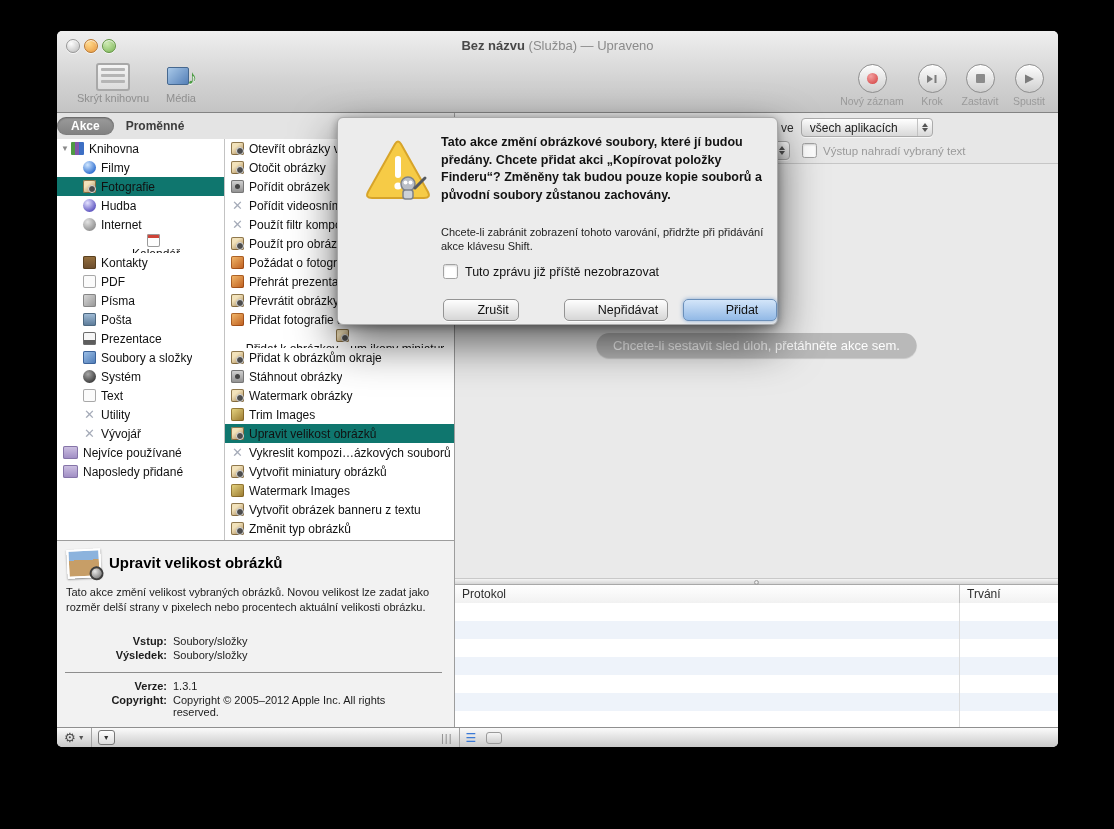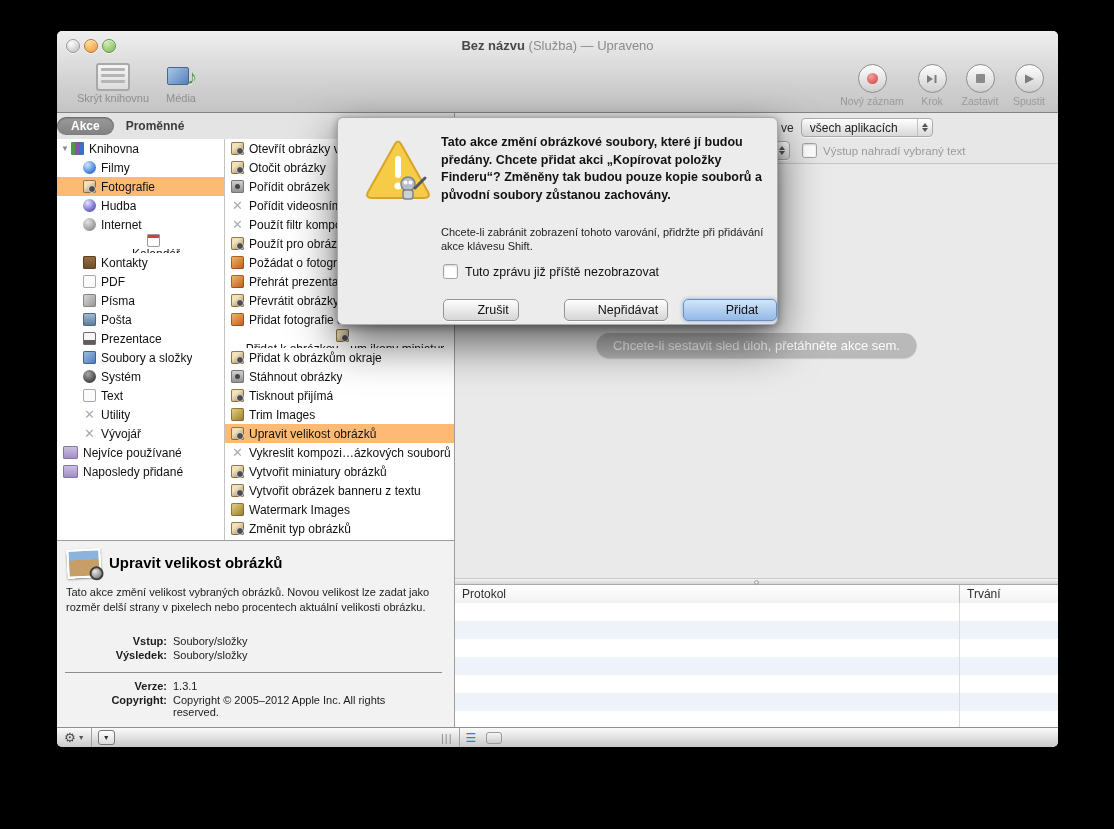--- a/index.html
+++ b/index.html
@@ -32,21 +32,21 @@
   .seg-on{margin-left:0;padding:2px 14px;border-radius:10px;background:linear-gradient(#9c9c9c,#818181);
     box-shadow:inset 0 1px 2px rgba(0,0,0,.4);color:#fff;font-size:12px;font-weight:bold;}
   .seg-off{margin-left:12px;color:#3c3c3c;font-size:12px;font-weight:bold;}
   .searchbox{position:absolute;left:165px;top:3px;width:228px;height:19px;border-radius:10px;background:#fff;
     border:1px solid #a9a9a9;box-shadow:inset 0 1px 2px rgba(0,0,0,.25);display:flex;align-items:center;box-sizing:border-box;}
   .searchbox .ph{color:#9b9b9b;font-size:12px;margin-left:3px;}
   .columns{position:absolute;left:0;top:26px;width:100%;height:401px;background:#fff;}
   .sidebar{position:absolute;left:0;top:0;width:168px;height:100%;border-right:1px solid #c3c3c3;box-sizing:border-box;overflow:hidden;}
   .actlist{position:absolute;left:168px;top:0;right:0;height:100%;overflow:hidden;}
   .row{height:19px;display:flex;align-items:center;font-size:12px;color:#111;white-space:nowrap;}
-  .row.sel{background:#fdba74;}
+  .row.sel{background:#0f766e;}
   .row .lbl{margin-left:5px;overflow:hidden;text-overflow:ellipsis;}
   .tri{width:10px;font-size:8px;color:#8a8a8a;margin-left:4px;flex:none;}
   
   .ic{width:13px;height:13px;border-radius:2px;display:inline-block;flex:none;position:relative;box-sizing:border-box;}
   .ic-books{border-radius:1px;background:linear-gradient(to right,#4f9a43 0 32%,#8156a8 32% 64%,#3d6fc4 64%);}
   .ic-qt{border-radius:50%;background:radial-gradient(circle at 35% 30%,#cfe6ff,#2f6fd0 75%);}
   .ic-photo{background:linear-gradient(140deg,#f2e2ba 35%,#9a7848);box-shadow:inset 0 0 0 1px rgba(110,84,40,.75);}
   .ic-photo:after{content:"";position:absolute;right:0;bottom:0;width:6px;height:6px;border-radius:50%;background:#4c4c4c;border:1px solid #ddd;}
   .ic-music{border-radius:50%;background:radial-gradient(circle at 35% 30%,#e4e2ff,#5e55c0 75%);}
   .ic-globe{border-radius:50%;background:radial-gradient(circle at 35% 30%,#e3e3e3,#8b8b8b 80%);}
@@ -322,45 +322,45 @@
           <div class="row" style="padding-left: 6px;">
             <span class="ic ic-photo"></span>
             <span class="lbl">Přidat k obrázkům okraje</span>
           </div>
           <div class="row" style="padding-left: 6px;">
             <span class="ic ic-camera"></span>
             <span class="lbl">Stáhnout obrázky</span>
           </div>
           <div class="row" style="padding-left: 6px;">
             <span class="ic ic-photo"></span>
-            <span class="lbl">Tisknout přijímá</span>
+            <span class="lbl">Watermark obrázky</span>
           </div>
           <div class="row" style="padding-left: 6px;">
             <span class="ic ic-paint"></span>
             <span class="lbl">Trim Images</span>
           </div>
           <div class="row sel" style="padding-left: 6px;">
             <span class="ic ic-photo"></span>
             <span class="lbl">Upravit velikost obrázků</span>
           </div>
           <div class="row" style="padding-left: 6px;">
             <span class="ic ic-x">✕</span>
             <span class="lbl">Vykreslit kompozi…ázkových souborů</span>
           </div>
           <div class="row" style="padding-left: 6px;">
             <span class="ic ic-photo"></span>
             <span class="lbl">Vytvořit miniatury obrázků</span>
           </div>
           <div class="row" style="padding-left: 6px;">
-            <span class="ic ic-photo"></span>
-            <span class="lbl">Vytvořit obrázek banneru z textu</span>
-          </div>
-          <div class="row" style="padding-left: 6px;">
             <span class="ic ic-paint"></span>
             <span class="lbl">Watermark Images</span>
+          </div>
+          <div class="row" style="padding-left: 6px;">
+            <span class="ic ic-photo"></span>
+            <span class="lbl">Vytvořit obrázek banneru z textu</span>
           </div>
           <div class="row" style="padding-left: 6px;">
             <span class="ic ic-photo"></span>
             <span class="lbl">Změnit typ obrázků</span>
           </div>
         </div>
     </div>
 
     <div class="descpanel">
       <div class="desc-icon"></div>

